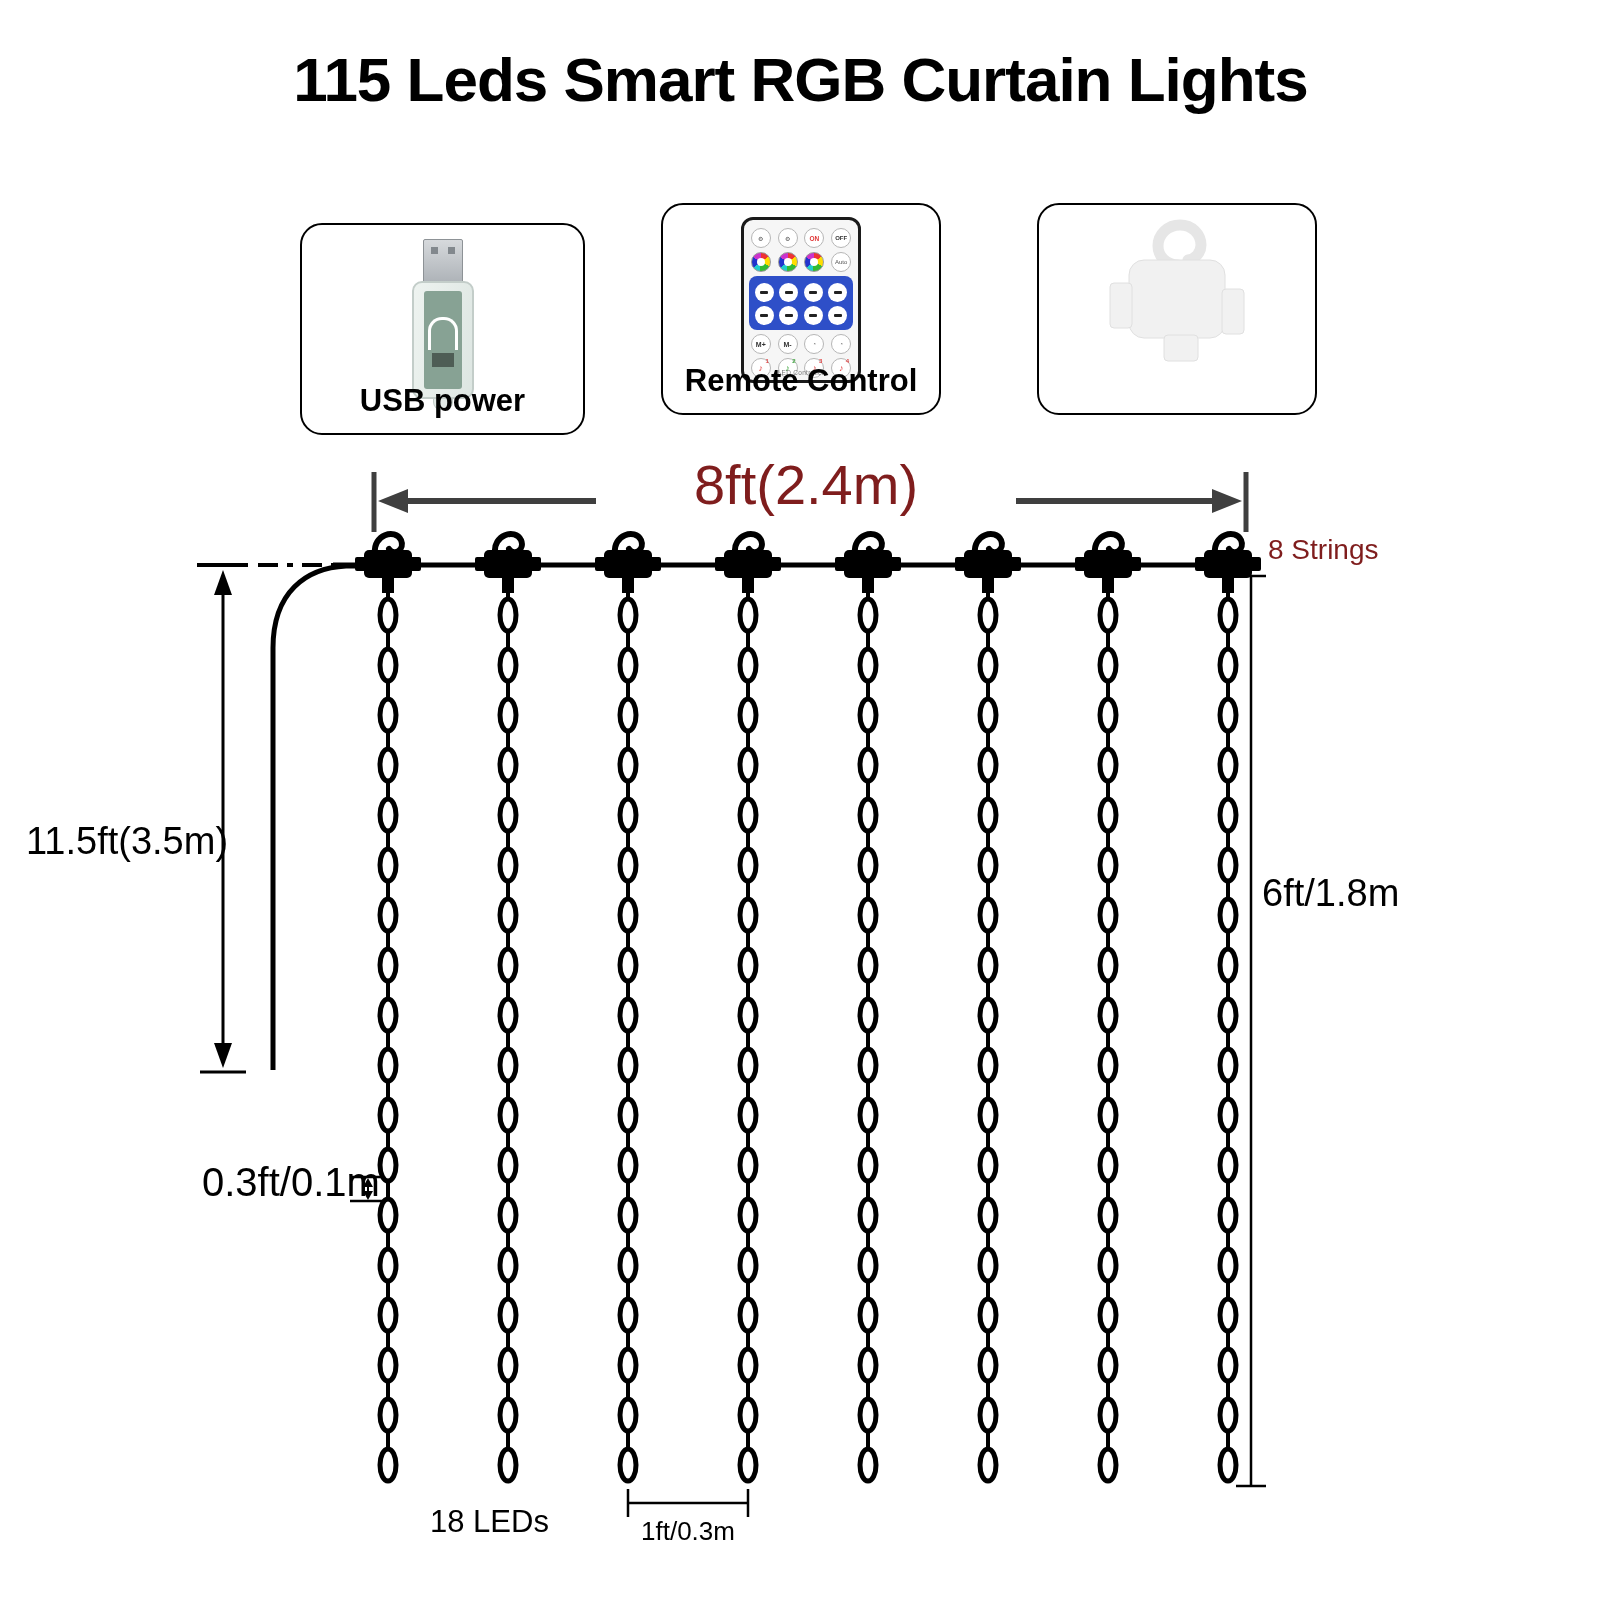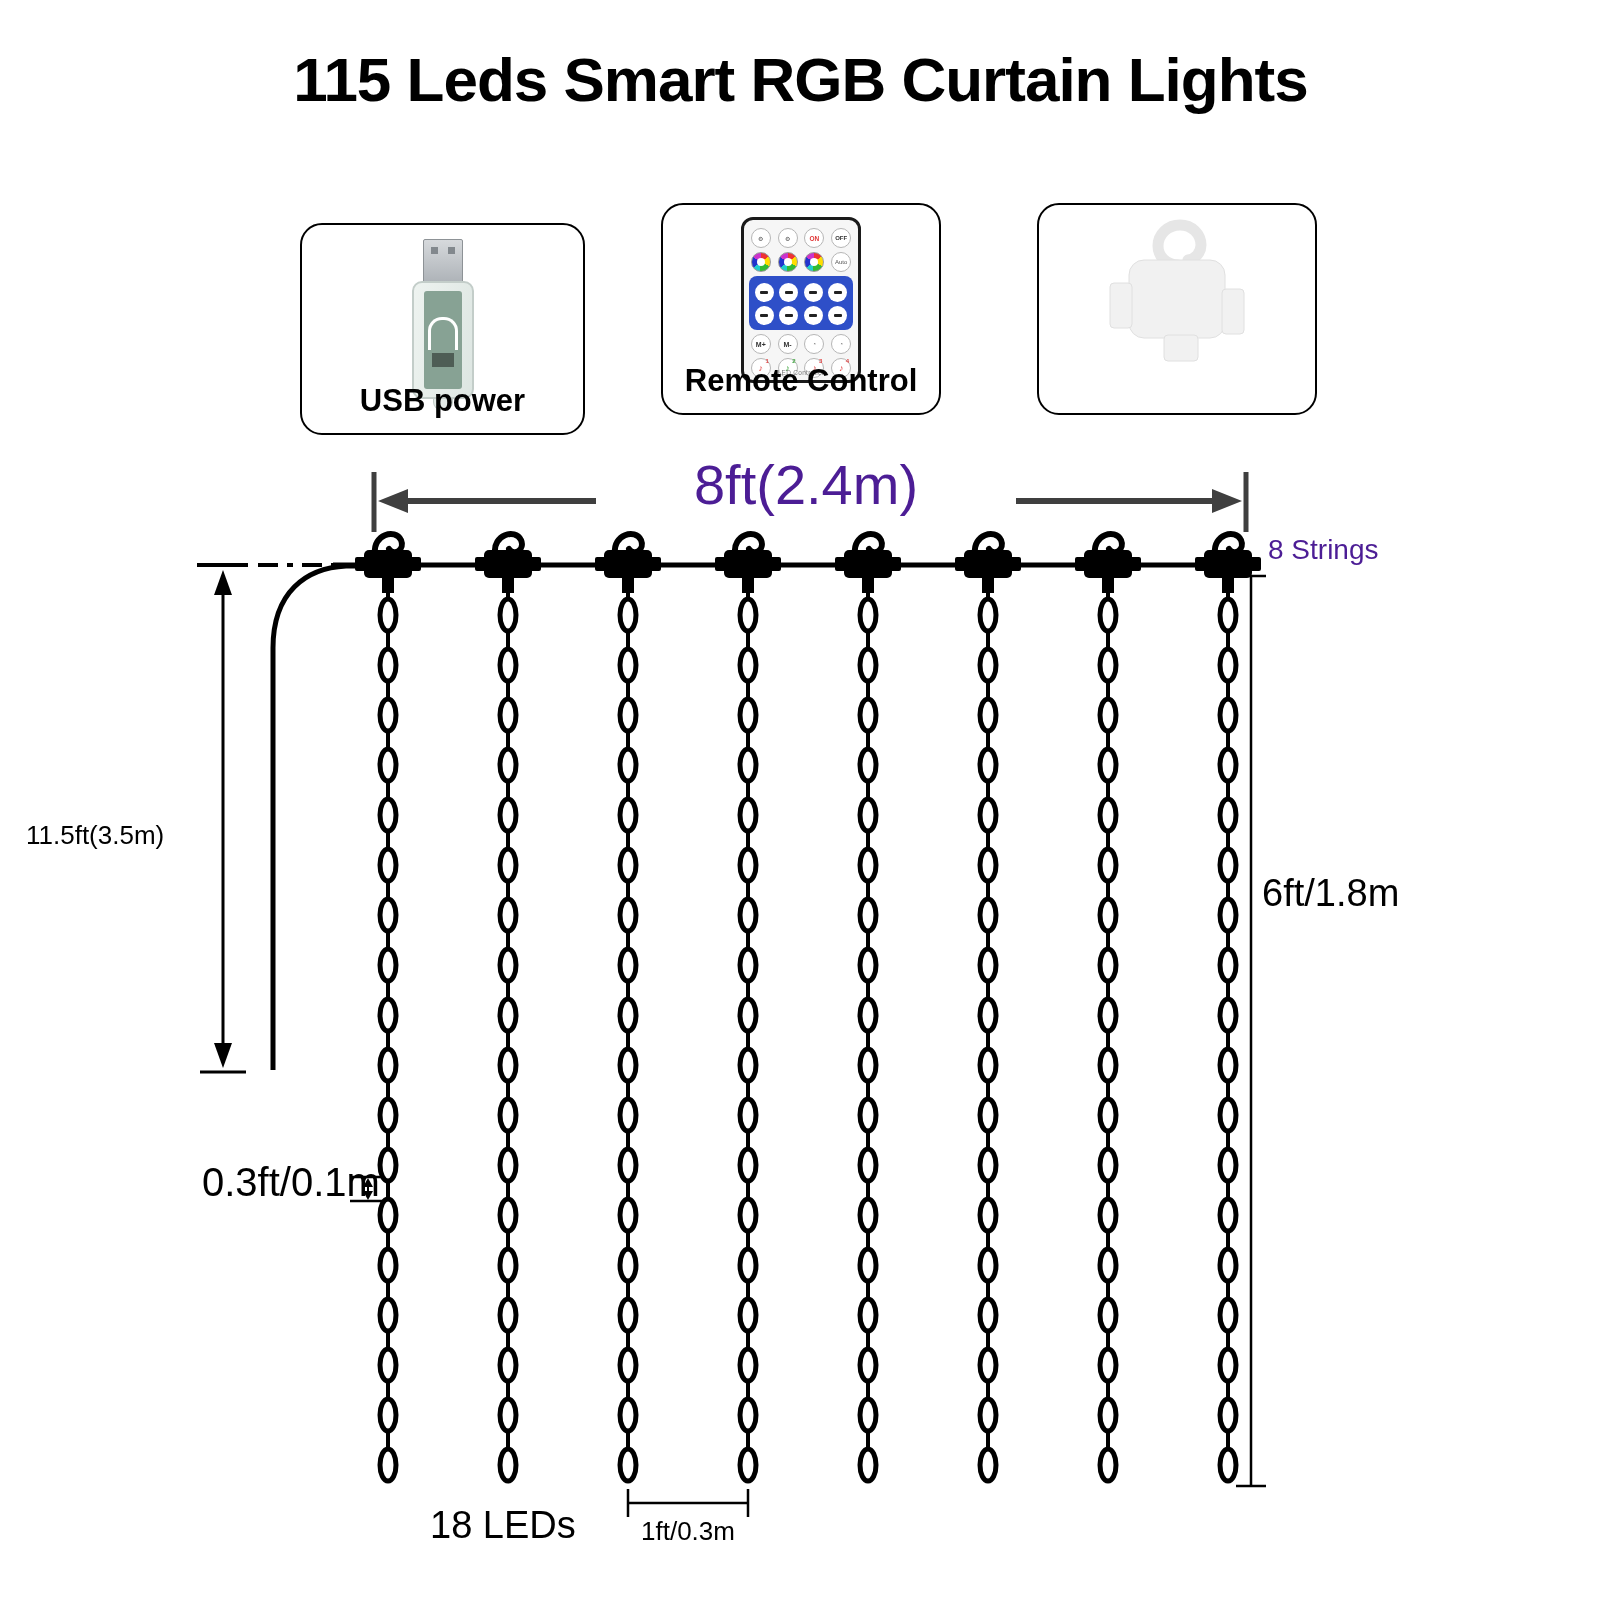--- a/index.html
+++ b/index.html
@@ -59,27 +59,27 @@
   .rc-note { font-size:9px; line-height:1; }
   .rc-num { position:absolute; top:-1px; right:1px; font-size:6px; font-weight:bold; }
   .rc-footer { position:absolute; bottom:4px; left:0; width:100%; text-align:center;
     font-size:6.5px; color:#777; letter-spacing:.3px; }
 
   
   .hookimg { position:absolute; left:50%; top:8px; transform:translateX(-50%); }
 
   
   .dim-label { position:absolute; white-space:nowrap; }
-  .orange { color:#4c1d95; }
+  .orange { color:#7f1d1d; }
   .lbl-width   { left:600px; top:452px; width:412px; text-align:center; font-size:56px; }
   .lbl-strings { left:1268px; top:534px; font-size:28px; }
-  .lbl-hleft   { left:26px;  top:820px;  font-size:26px; }
+  .lbl-hleft   { left:26px;  top:820px;  font-size:38px; }
   .lbl-hright  { left:1262px; top:872px; font-size:38px; }
   .lbl-ledgap  { left:202px; top:1160px; font-size:40px; }
-  .lbl-ledcnt  { left:430px; top:1504px; font-size:38px; }
+  .lbl-ledcnt  { left:430px; top:1504px; font-size:31px; }
   .lbl-strgap  { left:626px; top:1516px; width:124px; text-align:center; font-size:26px; }
 
   svg.diagram { position:absolute; left:0; top:0; }
 </style>
 </head>
 <body>
 
 <div class="title">115 Leds Smart RGB Curtain Lights</div>
 
 <div class="feature-box" style="left:300px; width:285px;margin-top:20px;">

